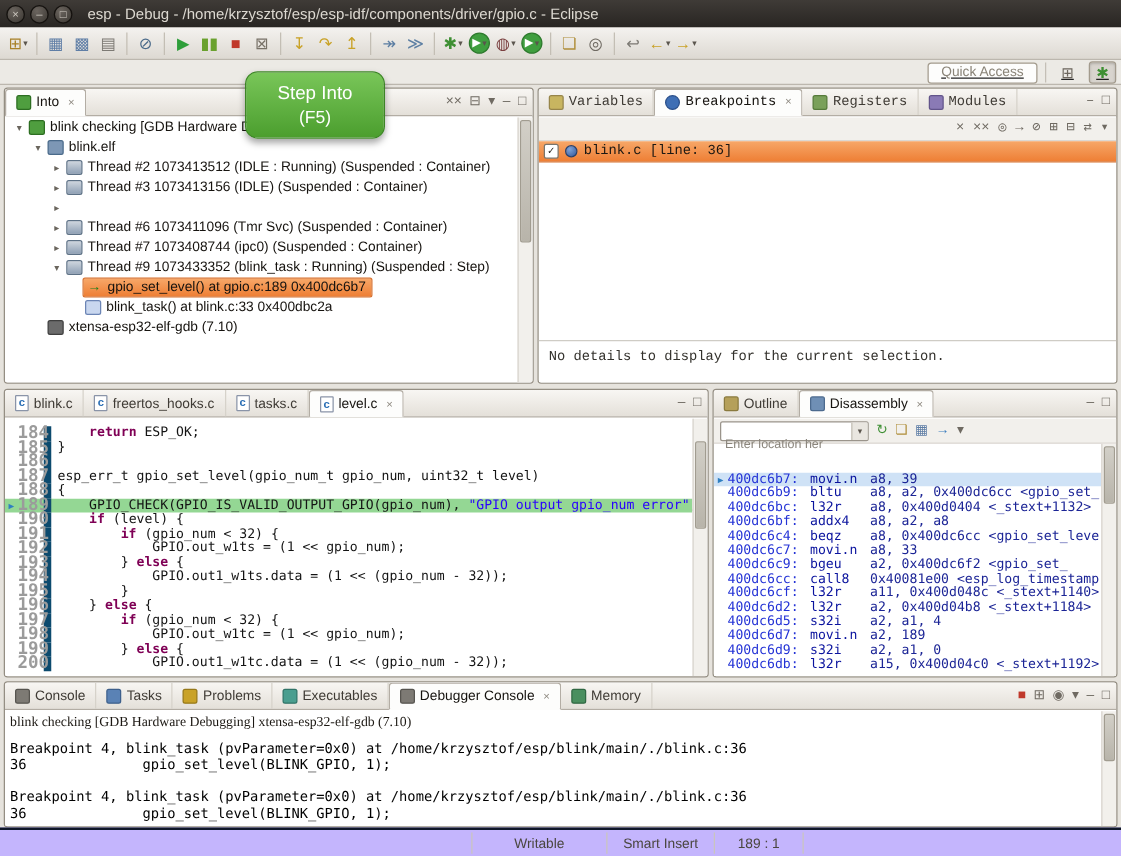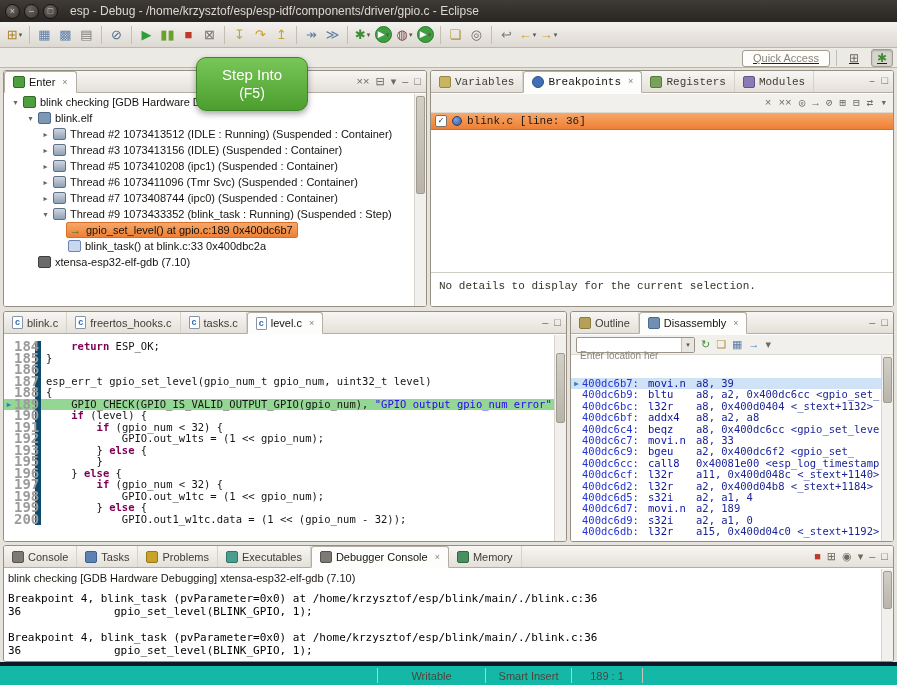--- a/index.html
+++ b/index.html
@@ -128,26 +128,26 @@
   .drow { display:flex; height:11.4px; line-height:11.4px;
     font-family:"DejaVu Sans Mono", monospace; font-size:10.5px; white-space:pre; }
   .drow.cur { background:#cfe2f6; }
   .dgut { width:11px; font-size:7.5px; line-height:11.4px; color:#2f7fc1; text-align:center; flex:none; }
   .daddr { width:66px; color:#2433d6; flex:none; }
   .dmn { width:48px; color:#0a139e; flex:none; }
   .dops { color:#1c2596; }
   
   .con-body { position:absolute; top:23px; left:0; right:12px; bottom:0; overflow:hidden;
     background:#fff; padding:3px 0 0 4px; }
-  .con-head-line { font-family:Liberation Sans, sans-serif; font-size:11px; color:#1c1813; margin-bottom:8px; }
+  .con-head-line { font-family:Liberation Serif, serif; font-size:11px; color:#1c1813; margin-bottom:8px; }
   .conline { font-family:"DejaVu Sans Mono", monospace; font-size:11px; line-height:13px;
     color:#000; white-space:pre; }
   
   .statusbar { position:absolute; left:0; right:0; top:662px; height:23px;
-    background:#14b8a6; border-top:4px solid #0f172a; }
+    background:#c4b5fd; border-top:2px solid #0f172a; }
   .sb-cell { position:absolute; top:2px; bottom:2px; display:flex; align-items:center; justify-content:center;
     color:#4a463f; border-left:1px solid #c9c5be; }
   .sb1 { left:377px; width:108px; }
   .sb2 { left:485px; width:86px; }
   .sb3 { left:571px; width:72px; border-right:1px solid #c9c5be; }
   
   .callout { position:absolute; left:196px; top:57px; width:112px; height:54px; z-index:50;
     background:linear-gradient(#79c659,#4b9e2e); border:1px solid #3c8526; border-radius:10px;
     box-shadow:0 3px 6px rgba(0,0,0,.35); color:#fff; text-align:center; }
   .callout-line1 { margin-top:8px; font-size:15px; }
@@ -261,21 +261,21 @@
       <span class="persp pressed">
           <span class="pg bug">✱</span>
         </span>
     </div>
   </div>
 
   <div class="panel p-debug">
     <div class="tabs">
       <div class="vtab sel">
         <span class="vticon i-debugv"></span>
-        <span>Enter</span>
+        <span>Into</span>
         <span class="tclose">×</span>
       </div>
       <div class="hicons">
         <span class="hico">××</span>
         <span class="hico">⊟</span>
         <span class="hico">▾</span>
         <span class="hico">–</span>
         <span class="hico">□</span>
       </div>
     </div>
@@ -309,24 +309,20 @@
             <span class="tind" style="width: 36px;"></span>
             <span class="twisty">▸</span>
             <span class="tnode">
               <span class="ticon thread"></span>
               <span class="tlabel">Thread #3 1073413156 (IDLE) (Suspended : Container)</span>
             </span>
           </div>
           <div class="trow">
             <span class="tind" style="width: 36px;"></span>
             <span class="twisty">▸</span>
-            <span class="tnode">
-              <span class="ticon thread"></span>
-              <span class="tlabel">Thread #5 1073410208 (ipc1) (Suspended : Container)</span>
-            </span>
           </div>
           <div class="trow">
             <span class="tind" style="width: 36px;"></span>
             <span class="twisty">▸</span>
             <span class="tnode">
               <span class="ticon thread"></span>
               <span class="tlabel">Thread #6 1073411096 (Tmr Svc) (Suspended : Container)</span>
             </span>
           </div>
           <div class="trow">
@@ -461,20 +457,21 @@
         <div class="cline"><span class="cmark"></span><span class="lnum">184</span><span class="ltext"><span class="tk-p">    </span><span class="tk-k">return</span><span class="tk-p"> ESP_OK;</span></span></div>
         <div class="cline"><span class="cmark"></span><span class="lnum">185</span><span class="ltext"><span class="tk-p">}</span></span></div>
         <div class="cline"><span class="cmark"></span><span class="lnum">186</span><span class="ltext"></span></div>
         <div class="cline"><span class="cmark"></span><span class="lnum">187</span><span class="ltext"><span class="tk-p">esp_err_t gpio_set_level(gpio_num_t gpio_num, uint32_t level)</span></span></div>
         <div class="cline"><span class="cmark"></span><span class="lnum">188</span><span class="ltext"><span class="tk-p">{</span></span></div>
         <div class="cline cur"><span class="cmark">▶</span><span class="lnum">189</span><span class="ltext"><span class="tk-p">    GPIO_CHECK(GPIO_IS_VALID_OUTPUT_GPIO(gpio_num), </span><span class="tk-s">"GPIO output gpio_num error"</span><span class="tk-p">, ESP</span></span></div>
         <div class="cline"><span class="cmark"></span><span class="lnum">190</span><span class="ltext"><span class="tk-p">    </span><span class="tk-k">if</span><span class="tk-p"> (level) {</span></span></div>
         <div class="cline"><span class="cmark"></span><span class="lnum">191</span><span class="ltext"><span class="tk-p">        </span><span class="tk-k">if</span><span class="tk-p"> (gpio_num &lt; 32) {</span></span></div>
         <div class="cline"><span class="cmark"></span><span class="lnum">192</span><span class="ltext"><span class="tk-p">            GPIO.out_w1ts = (1 &lt;&lt; gpio_num);</span></span></div>
         <div class="cline"><span class="cmark"></span><span class="lnum">193</span><span class="ltext"><span class="tk-p">        } </span><span class="tk-k">else</span><span class="tk-p"> {</span></span></div>
+        <div class="cline"><span class="cmark"></span><span class="lnum">194</span><span class="ltext"><span class="tk-p">            GPIO.out1_w1ts.data = (1 &lt;&lt; (gpio_num - 32));</span></span></div>
         <div class="cline"><span class="cmark"></span><span class="lnum">195</span><span class="ltext"><span class="tk-p">        }</span></span></div>
         <div class="cline"><span class="cmark"></span><span class="lnum">196</span><span class="ltext"><span class="tk-p">    } </span><span class="tk-k">else</span><span class="tk-p"> {</span></span></div>
         <div class="cline"><span class="cmark"></span><span class="lnum">197</span><span class="ltext"><span class="tk-p">        </span><span class="tk-k">if</span><span class="tk-p"> (gpio_num &lt; 32) {</span></span></div>
         <div class="cline"><span class="cmark"></span><span class="lnum">198</span><span class="ltext"><span class="tk-p">            GPIO.out_w1tc = (1 &lt;&lt; gpio_num);</span></span></div>
         <div class="cline"><span class="cmark"></span><span class="lnum">199</span><span class="ltext"><span class="tk-p">        } </span><span class="tk-k">else</span><span class="tk-p"> {</span></span></div>
         <div class="cline"><span class="cmark"></span><span class="lnum">200</span><span class="ltext"><span class="tk-p">            GPIO.out1_w1tc.data = (1 &lt;&lt; (gpio_num - 32));</span></span></div>
       </div>
     <div class="vscroll" style="top:23px">
       <div class="vthumb" style="top:18px;height:70px"></div>
     </div>

